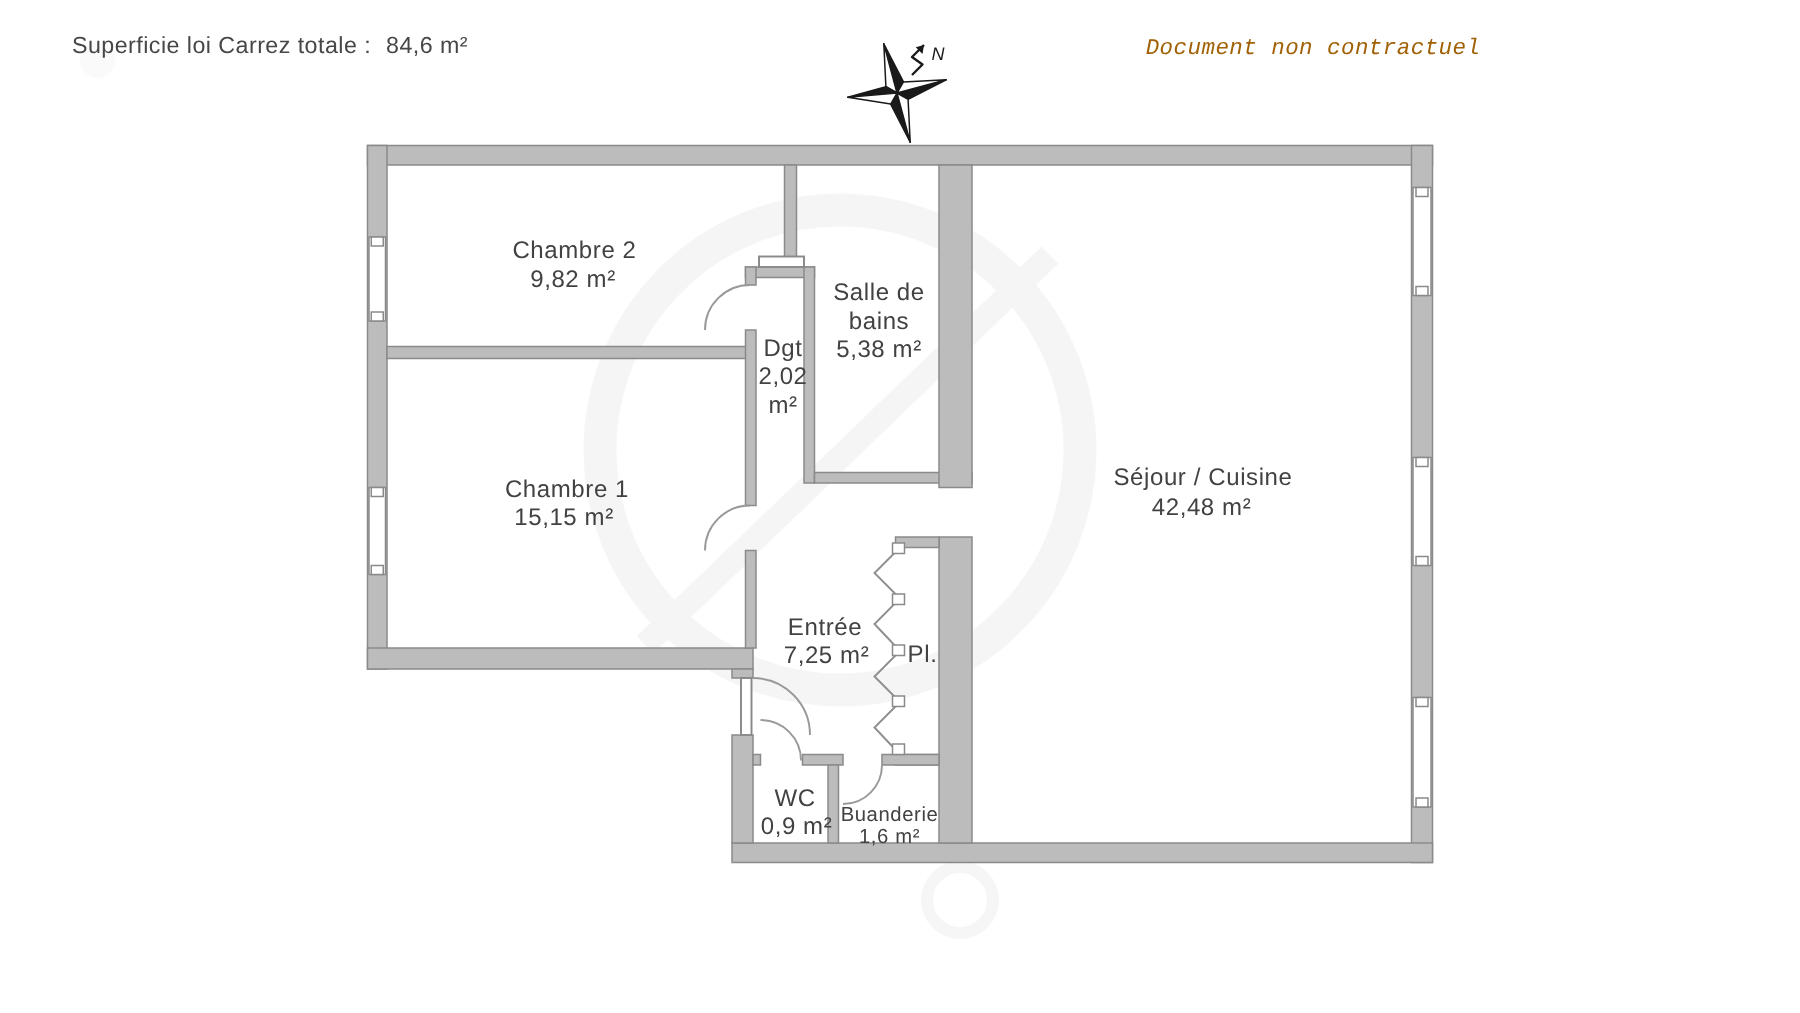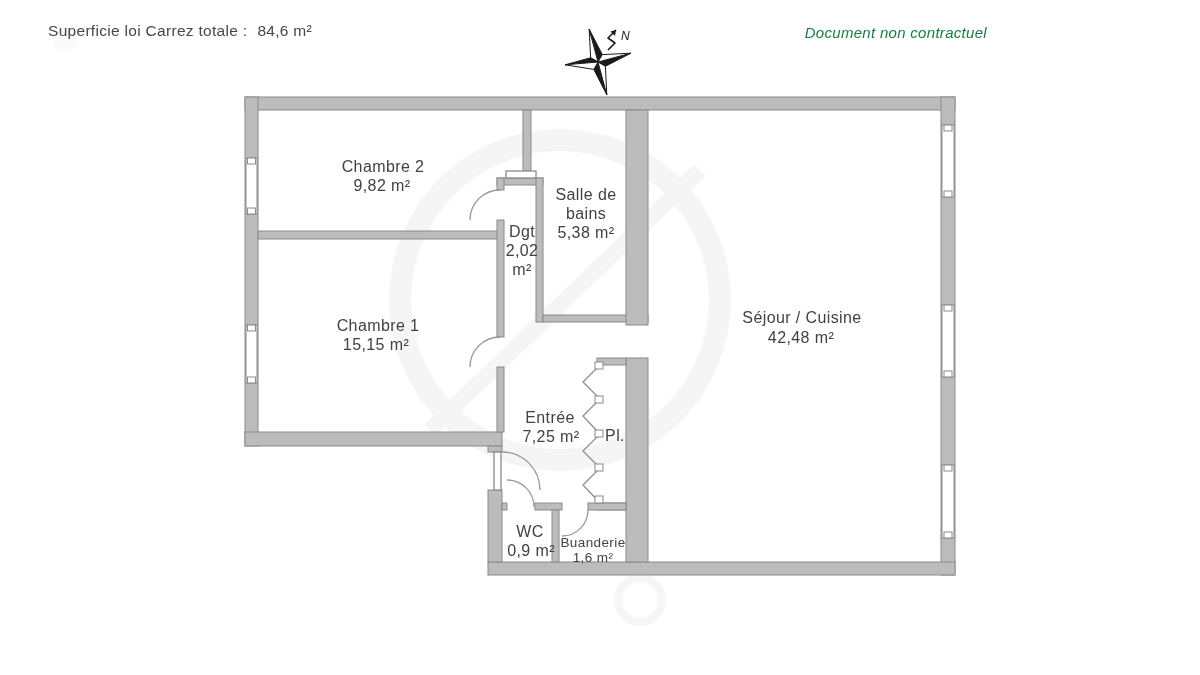--- a/index.html
+++ b/index.html
@@ -1,20 +1,20 @@
 <!DOCTYPE html>
 <html><head>
 <meta charset="utf-8">
 <style>
   html,body{margin:0;padding:0;background:#ffffff;width:1200px;height:675px;overflow:hidden;
     font-family:"Liberation Sans", sans-serif;}
   .page{position:relative;width:1032px;height:675px;background:#fff;}
   .hdr-left{position:absolute;left:48px;top:22px;font-size:15.5px;color:#474747;letter-spacing:.3px;}
   .hdr-left .total{margin-left:10px;}
-  .hdr-right{position:absolute;right:45px;top:24px;font-size:15px;color:#15803d;font-style:italic;letter-spacing:.3px;}
+  .hdr-right{position:absolute;right:45px;top:24px;font-size:15px;color:#a16207;font-style:italic;letter-spacing:.3px;font-family:Liberation Mono, monospace;}
   svg text{fill:#424242;letter-spacing:.4px;}
   .room-name{font-size:16px;}
   .room-area{font-size:16px;}
   .small-name{font-size:13.5px;}
   .small-area{font-size:13.5px;}
   .north-n{font-size:12px;font-style:italic;fill:#1a1a1a;}
 </style>
 </head>
 <body>
 

